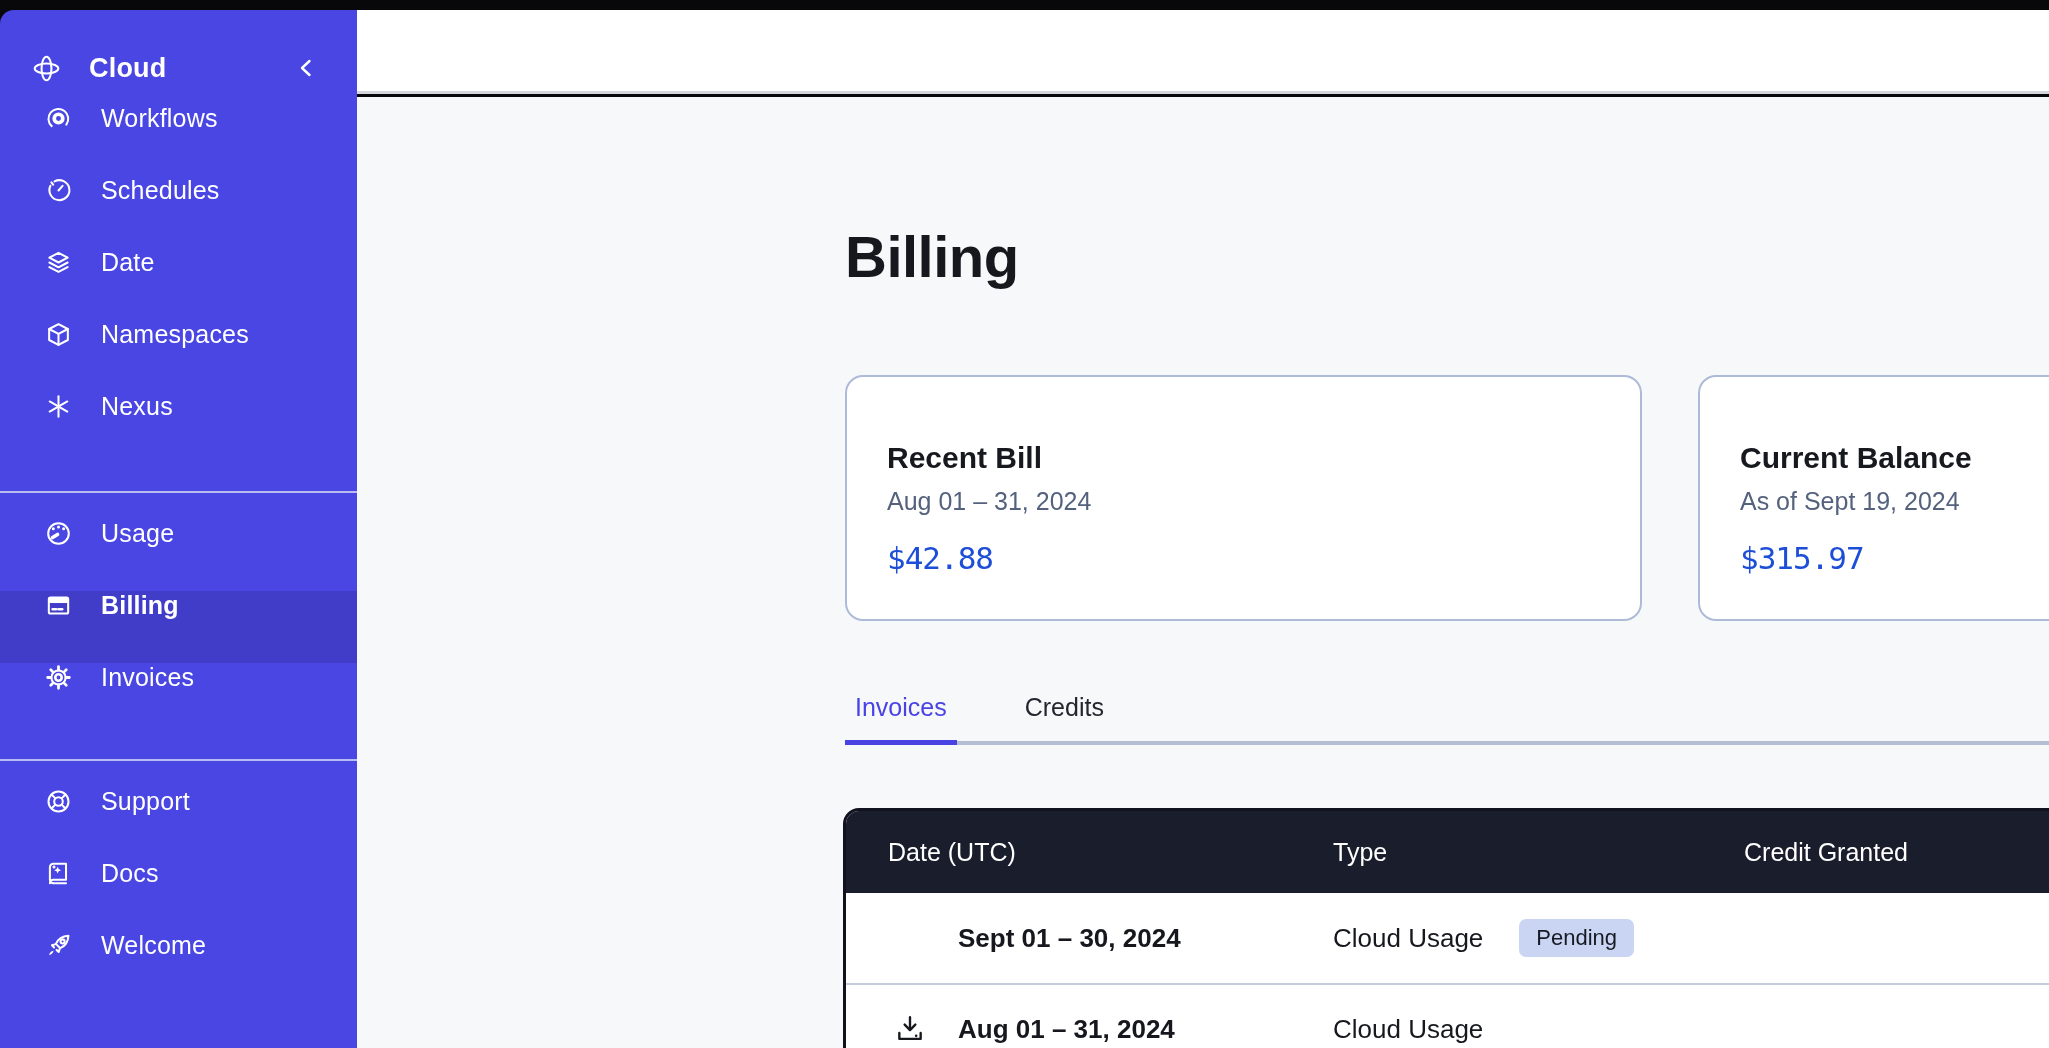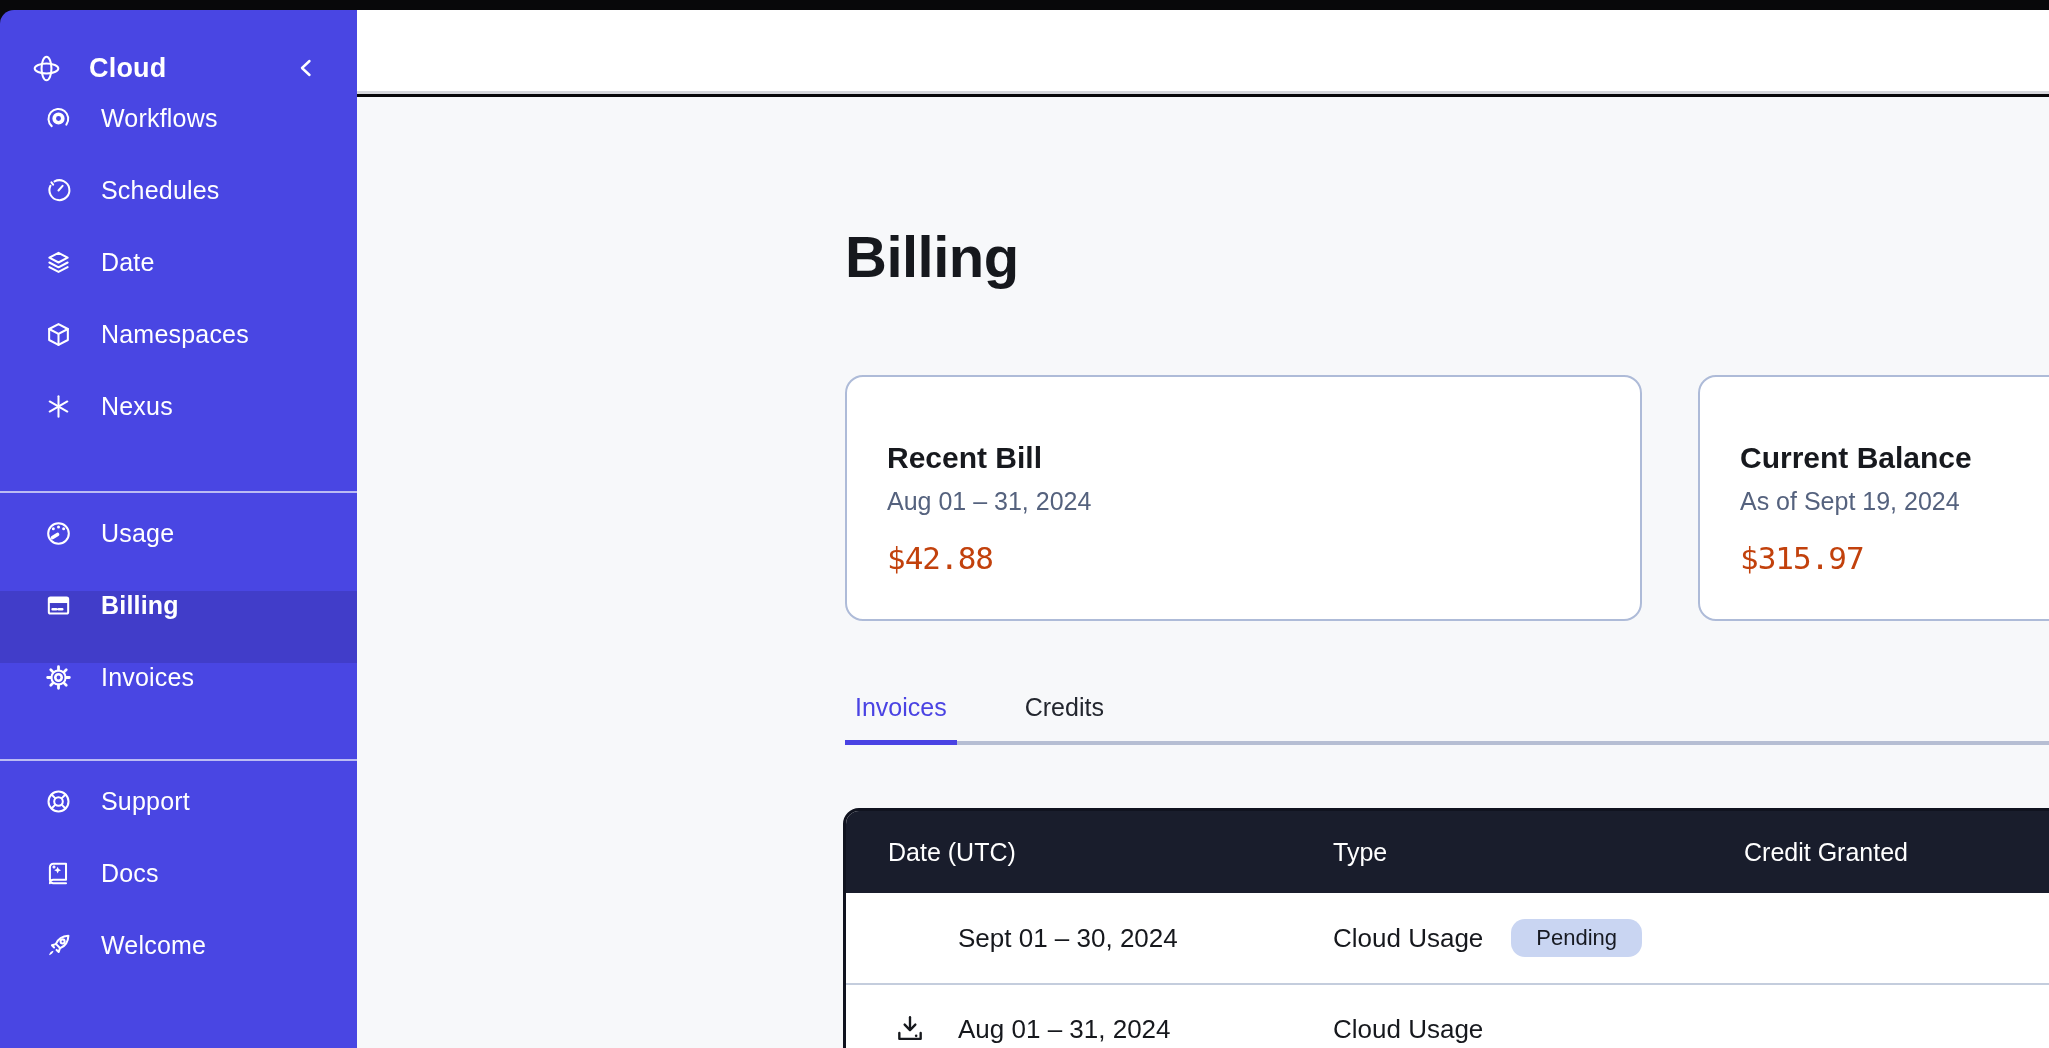--- a/index.html
+++ b/index.html
@@ -35,46 +35,46 @@
           background:#f7f8fa; overflow:hidden; }
   .page-title { position:absolute; left:488px; top:126px; font-size:58px;
                 font-weight:600; color:#16181d; letter-spacing:-.5px; }
 
   .card { position:absolute; top:278px; height:246px; background:#fff;
           border:2px solid #aebbd8; border-radius:18px; padding:64px 60px 0 40px; }
   .card.recent-bill { left:488px; width:797px; }
   .card.current-balance { left:1341px; width:800px; }
   .card-title { font-size:30px; font-weight:600; color:#17191e; }
   .card-subtitle { font-size:25px; color:#55627e; margin-top:12px; }
-  .card-amount { font-size:31px; color:#c2410c; margin-top:24px;
+  .card-amount { font-size:31px; color:#1d4ed8; margin-top:24px;
                  font-family:"DejaVu Sans Mono", monospace; letter-spacing:-1px; }
 
   
   .tabbar { position:absolute; left:488px; right:0; top:596px;
             border-bottom:4px solid #b6bed3; display:flex; gap:58px; }
   .tab { font-size:25px; color:#23262e; padding:0 10px 18px 10px; margin-bottom:-4px;
          border-bottom:5px solid transparent; cursor:pointer;text-align:right; }
   .tab.active { color:#4a43e3; border-bottom-color:#4a43e3; }
 
   
   .invoice-table { position:absolute; left:486px; top:711px; width:1500px;
                    border:3px solid #10131f; border-top-left-radius:16px;
                    background:#fff; overflow:hidden; }
   .t-row { display:grid; grid-template-columns:487px 411px 1fr; align-items:center; }
   .t-head { background:#191d2c; color:#fff; height:82px; font-size:25px; font-weight:500; }
   .t-head .c-date { padding-left:42px; }
   .t-body-row { height:90px; font-size:26px; color:#16181d; background:#fff; }
   .t-body-row + .t-body-row { border-top:2px solid #c4cddd; }
-  .cell-date { position:relative; padding-left:112px; }
+  .cell-date { position:relative; padding-left:112px;font-weight:bold; }
   .dl-icon { position:absolute; left:48px; top:50%; transform:translateY(-50%); display:flex; cursor:pointer; }
   .dl-icon svg { width:32px; height:32px; stroke:#16181d; fill:none;
                  stroke-width:2; stroke-linecap:round; stroke-linejoin:round; }
   .cell-type { display:flex; align-items:center; }
-  .badge { margin-left:28px; background:#c9d5f2; color:#171a22; font-size:22px;
-           font-weight:500; padding:6px 25px; border-radius:14px; }
+  .badge { margin-left:36px; background:#c9d5f2; color:#171a22; font-size:22px;
+           font-weight:500; padding:6px 17px; border-radius:7px; }
 </style>
 </head>
 <body>
 
 <div id="app">
 
   <nav class="sidebar">
 
     <div class="sb-header">
       <span class="sb-icon">

